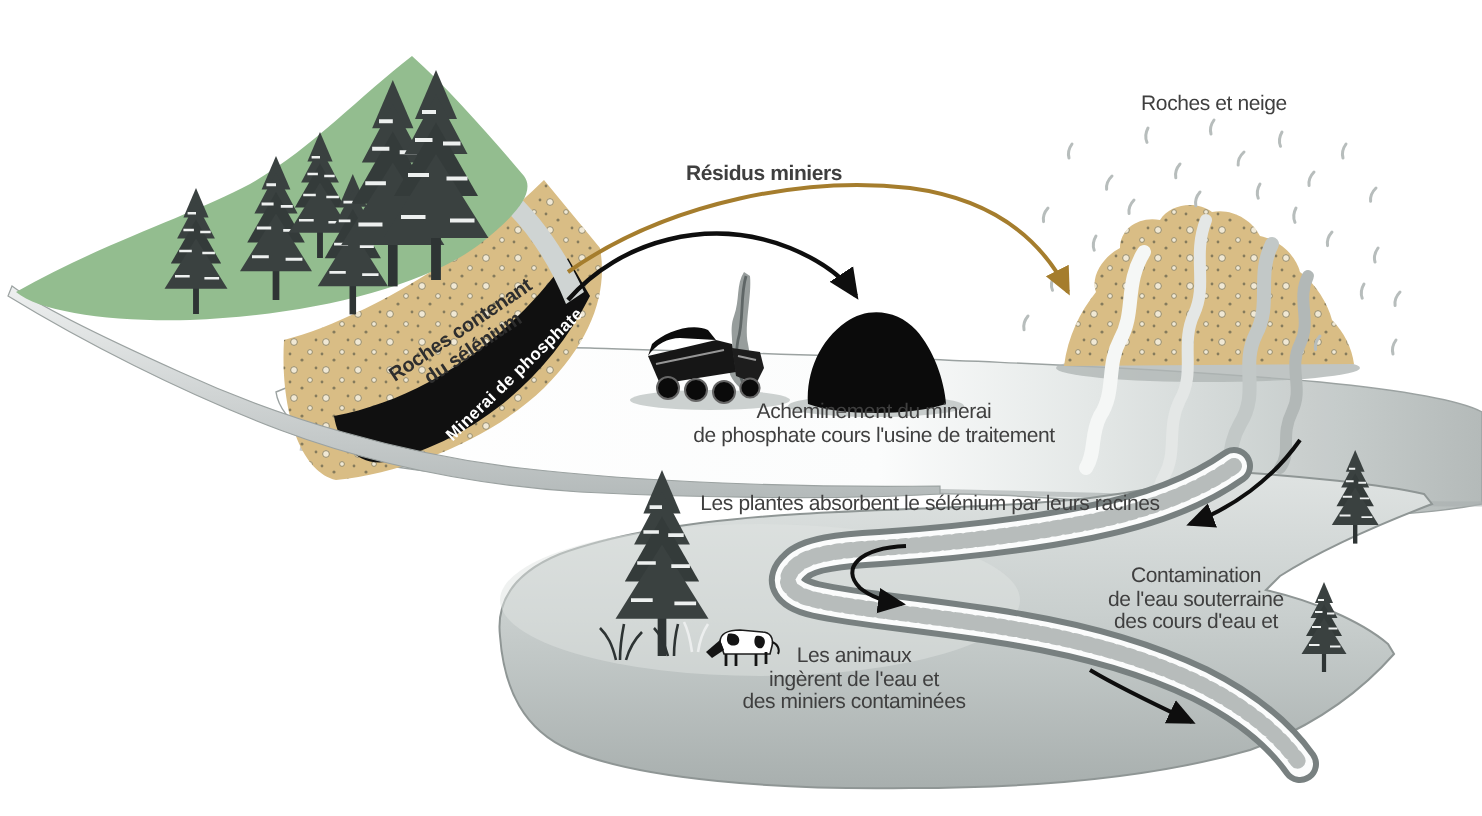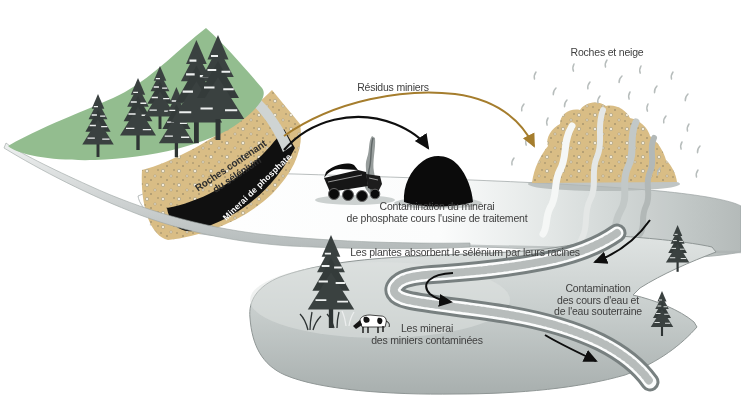--- a/index.html
+++ b/index.html
@@ -196,37 +196,38 @@
 
   <g fill="none" stroke="#0e0e0e" stroke-width="2">
     <path d="M650,220 C636,240 616,254 595,262" marker-end="url(#ah-b)"></path>
     <path d="M453,273 C430,274 420,284 430,294 C436,299 444,301 451,302" marker-end="url(#ah-b)"></path>
     <path d="M545,335 C560,344 577,352 596,361" marker-end="url(#ah-b)"></path>
   </g>
 </svg>
 
 <div class="label" id="rain-label" style="left:547px;top:47px;width:120px;">Roches et neige</div>
 
-<div class="label" id="residus-label" style="left:331px;top:82px;width:124px;">Résidus miniers</div>
+<div class="label" id="residus-label" style="left:320px;top:82px;width:124px;font-weight:bold;">Résidus miniers</div>
 
 <div class="label" id="transport-label" style="left:324px;top:201px;width:226px;">
-  <div>Contamination du minerai</div>
+  <div>Acheminement du minerai</div>
   <div>de phosphate cours l'usine de traitement</div>
 </div>
 
 <div class="label" id="plants-label" style="left:340px;top:247px;width:250px;text-align:center;">Les plantes absorbent le sélénium par leurs racines</div>
 
 <div class="label" id="water-label" style="left:536px;top:283px;width:124px;">
   <div>Contamination</div>
+  <div>de l'eau souterraine</div>
   <div>des cours d'eau et</div>
-  <div>de l'eau souterraine</div>
 </div>
 
 <div class="label" id="animals-label" style="left:346px;top:323px;width:162px;">
-  <div>Les minerai</div>
+  <div>Les animaux</div>
+  <div>ingèrent de l'eau et</div>
   <div>des miniers contaminées</div>
 </div>
 
 <div class="rot-label" id="rock-label" style="left:179px;top:160px;width:110px;">
   <div>Roches contenant</div>
   <div>du sélénium</div>
 </div>
 
 <div class="rot-label" id="ore-label" style="left:205px;top:182px;width:104px;">Minerai de phosphate</div>
 

